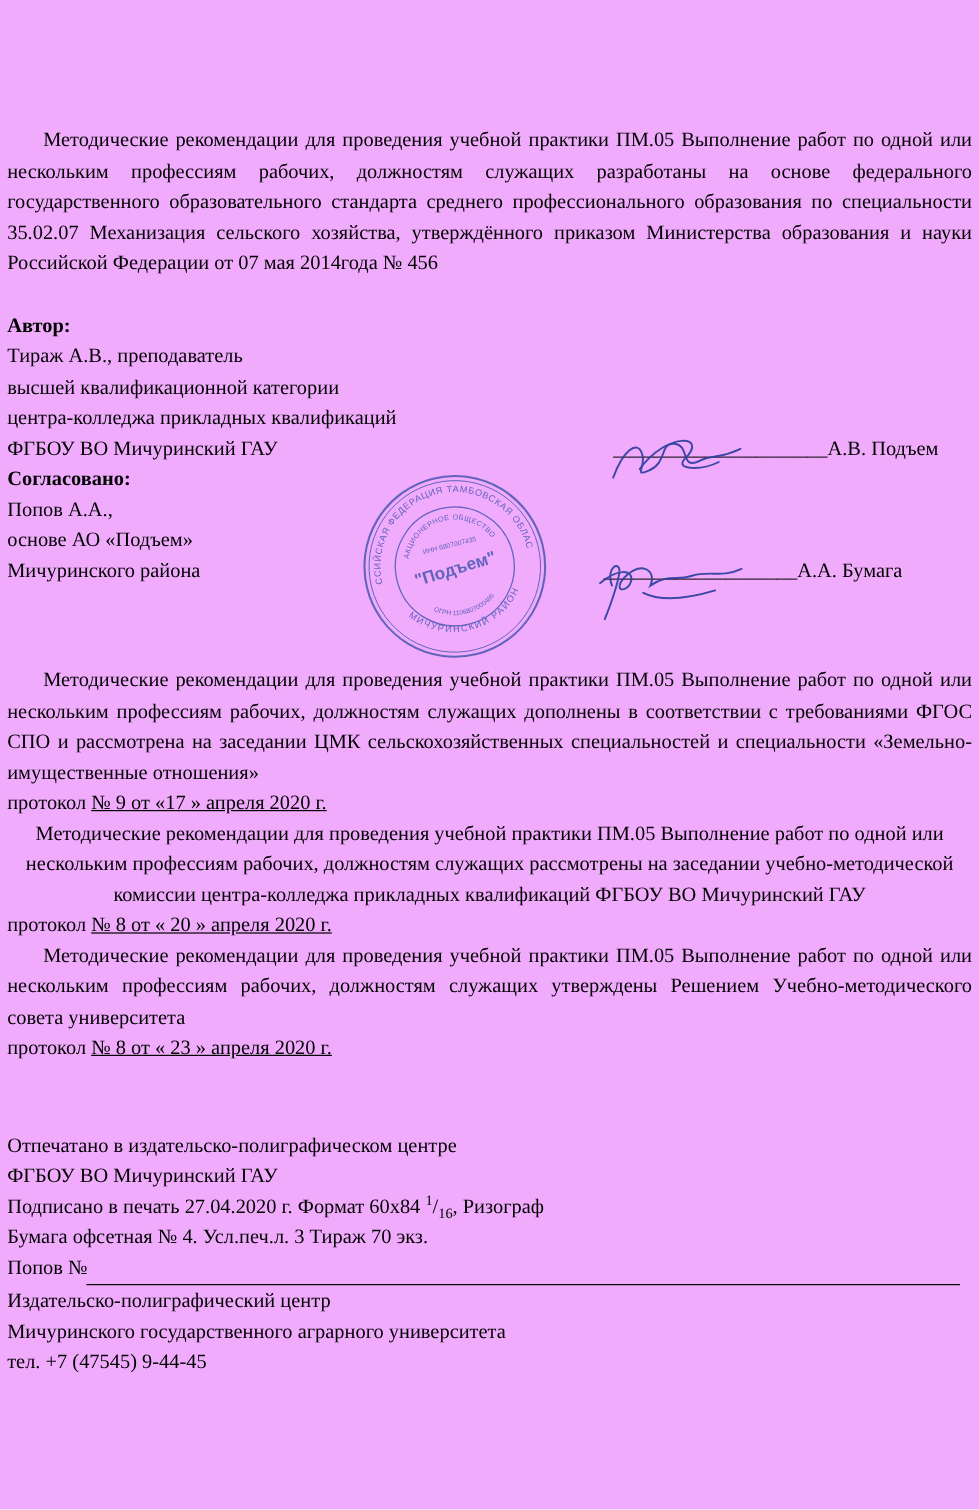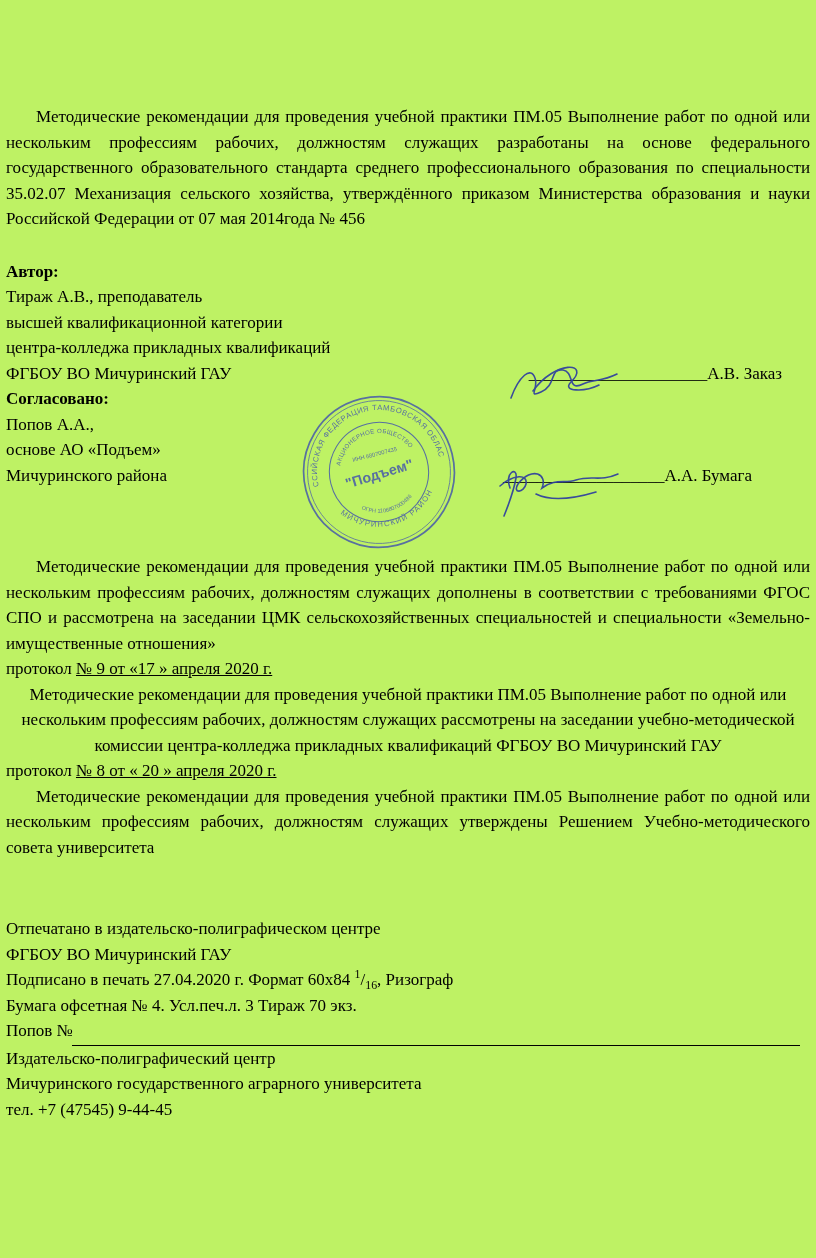--- a/index.html
+++ b/index.html
@@ -9,21 +9,21 @@
   }
   *{margin:0;padding:0;box-sizing:border-box;}
   html,body{background:#ffffff;}
   body{
     width:816px;height:1258px;overflow:hidden;
     font-family:"Liberation Serif","DejaVu Serif",serif;
     font-size:17px;line-height:25.5px;color:var(--text-color);
   }
   .page{
     position:relative;width:816px;height:1258px;
-    padding:104px 6px 0 6px;background:#bef264;
+    padding:104px 6px 0 6px;background:#f0abfc;
   }
   .justify{text-align:justify;}
   .indent{text-indent:30px;}
   .bold{font-weight:bold;}
   .center{text-align:center;}
   .author-block{margin-top:27px;}
   .sigrow{display:flex;align-items:baseline;white-space:nowrap;}
   .sigrow .fill{flex:1;}
   .siggroup{white-space:nowrap;}
   .siggroup.g1{margin-right:28px;}
@@ -50,39 +50,40 @@
   <div class="justify indent">Методические рекомендации для проведения учебной практики ПМ.05 Выполнение работ по одной или нескольким профессиям рабочих, должностям служащих разработаны на основе федерального государственного образовательного стандарта  среднего профессионального образования по специальности 35.02.07 Механизация сельского хозяйства, утверждённого приказом Министерства образования и науки Российской Федерации от 07 мая 2014года № 456</div>
 
   <div class="author-block">
     <div class="bold">Автор:</div>
     <div>Тираж А.В., преподаватель</div>
     <div>высшей квалификационной категории</div>
     <div>центра-колледжа прикладных квалификаций</div>
     <div class="sigrow">
       <span>ФГБОУ ВО  Мичуринский ГАУ</span>
       <span class="fill"></span>
-      <span class="siggroup g1"><span>_____________________</span><span>А.В. Заказ</span></span>
+      <span class="siggroup g1"><span>_____________________</span><span>А.В. Подъем</span></span>
     </div>
     <div class="bold">Согласовано:</div>
     <div>Попов А.А.,</div>
     <div>основе АО «Подъем»</div>
     <div class="sigrow">
       <span>Мичуринского района</span>
       <span class="fill"></span>
       <span class="siggroup g2"><span>___________________</span><span>А.А. Бумага</span></span>
     </div>
   </div>
 
   <div class="section2 justify indent">Методические рекомендации для проведения учебной практики ПМ.05 Выполнение работ по одной или нескольким профессиям рабочих, должностям служащих дополнены в соответствии с требованиями ФГОС СПО и рассмотрена на заседании ЦМК сельскохозяйственных специальностей и специальности  «Земельно-имущественные отношения»</div>
   <div class="protocol"><span>протокол </span><span class="uline">№  9 от «17 » апреля 2020 г.</span></div>
 
   <div class="center">Методические рекомендации для проведения учебной практики ПМ.05 Выполнение работ по одной или нескольким профессиям рабочих, должностям служащих рассмотрены на заседании учебно-методической комиссии центра-колледжа прикладных квалификаций ФГБОУ ВО Мичуринский ГАУ</div>
   <div class="protocol"><span>протокол </span><span class="uline">№  8 от « 20 » апреля  2020 г.</span></div>
 
   <div class="justify indent">Методические рекомендации для проведения учебной практики ПМ.05 Выполнение работ по одной или нескольким профессиям рабочих, должностям служащих утверждены Решением Учебно-методического совета университета</div>
+  <div class="protocol"><span>протокол </span><span class="uline">№  8  от « 23 »  апреля  2020 г.</span></div>
 
   <div class="footer">
     <div>Отпечатано в издательско-полиграфическом центре</div>
     <div>ФГБОУ ВО Мичуринский ГАУ</div>
     <div><span>Подписано в печать 27.04.2020 г. Формат 60х84 </span><sup class="frac">1</sup><span>/</span><sub class="frac">16</sub><span>, Ризограф</span></div>
     <div>Бумага офсетная № 4. Усл.печ.л. 3  Тираж 70 экз.</div>
     <div>Попов №</div>
     <div class="footer-rule"></div>
     <div>Издательско-полиграфический центр</div>
     <div>Мичуринского государственного аграрного университета</div>

